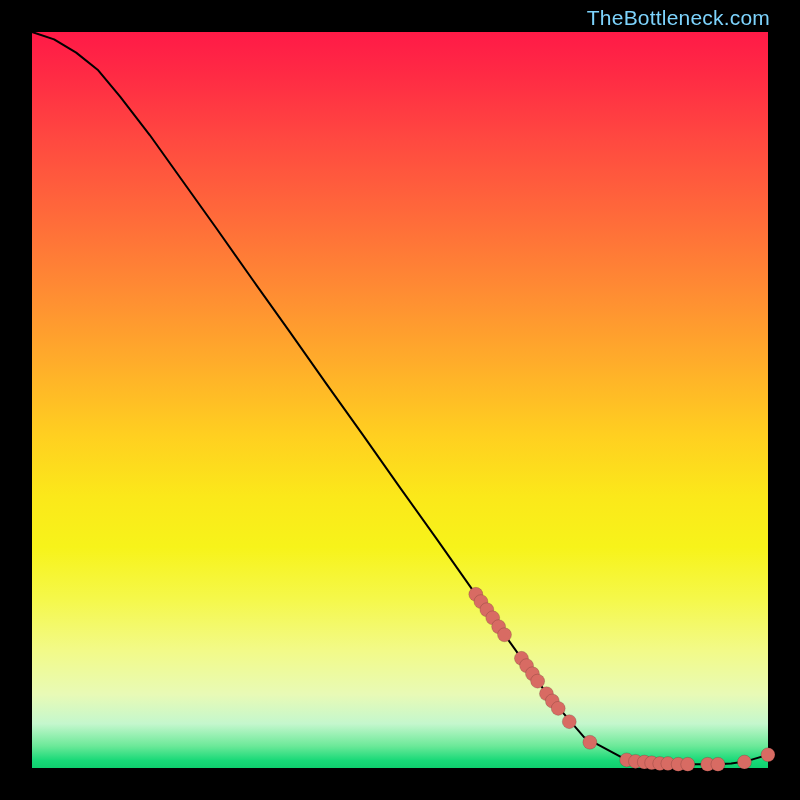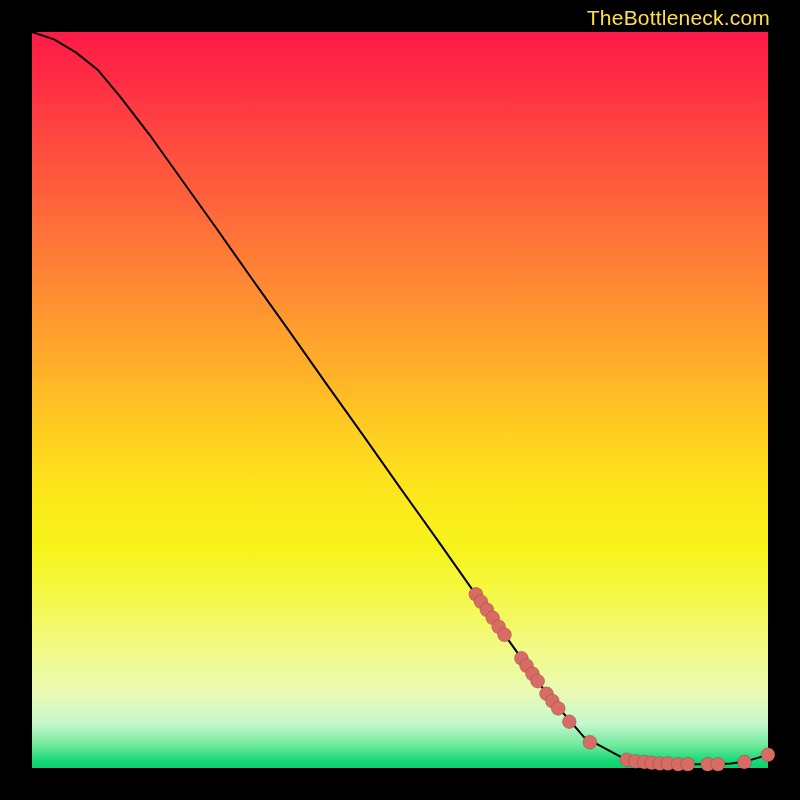--- a/index.html
+++ b/index.html
@@ -42,21 +42,21 @@
       #c4f7cd 94%,
       #6ce999 97%,
       #17d977 99%,
       #0fcf6e 100%
     );
   }
   .watermark {
     position: absolute;
     top: 6px;
     right: 30px;
-    color: #fde047;
+    color: #7dd3fc;
     font-size: 21px;
     font-weight: 400;
     letter-spacing: 0.2px;
   }
   svg.curve {
     position: absolute;
     left: 0;
     top: 0;
     width: 736px;
     height: 736px;

